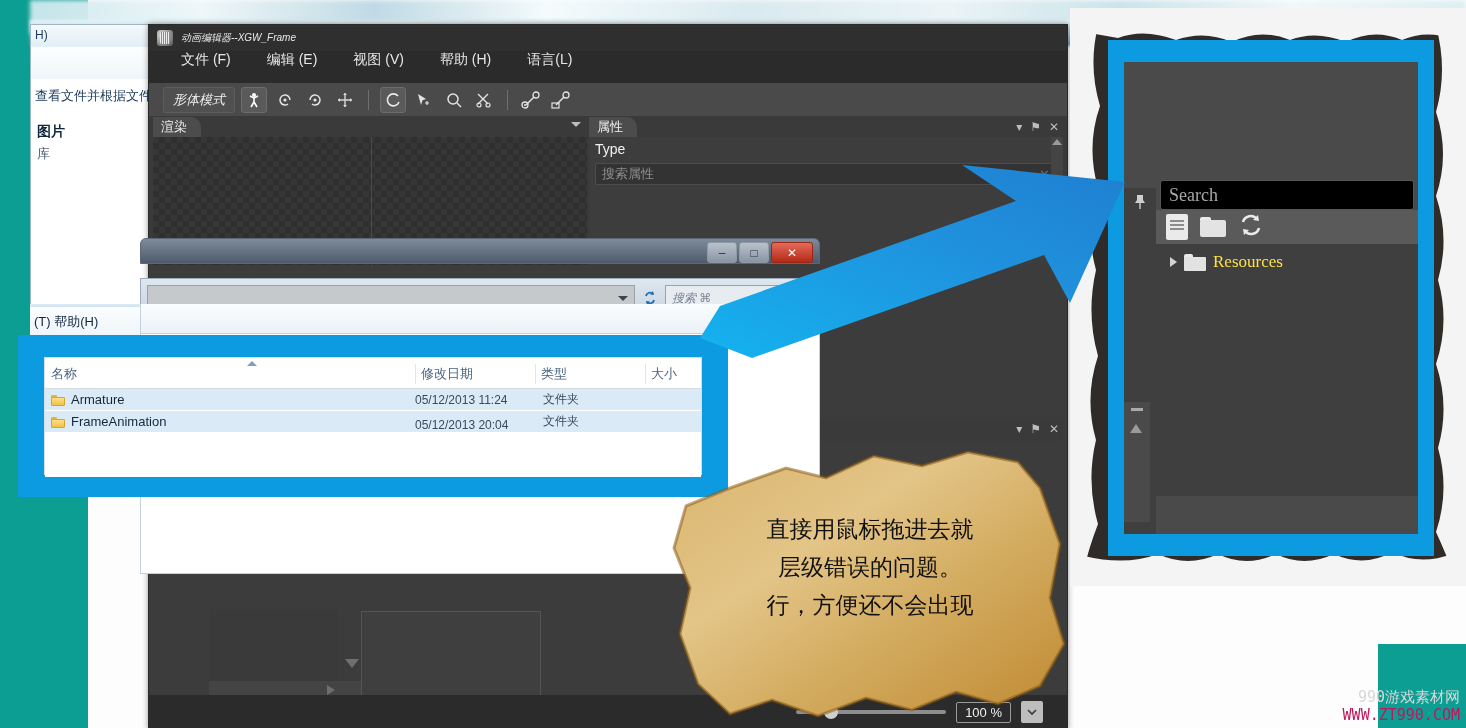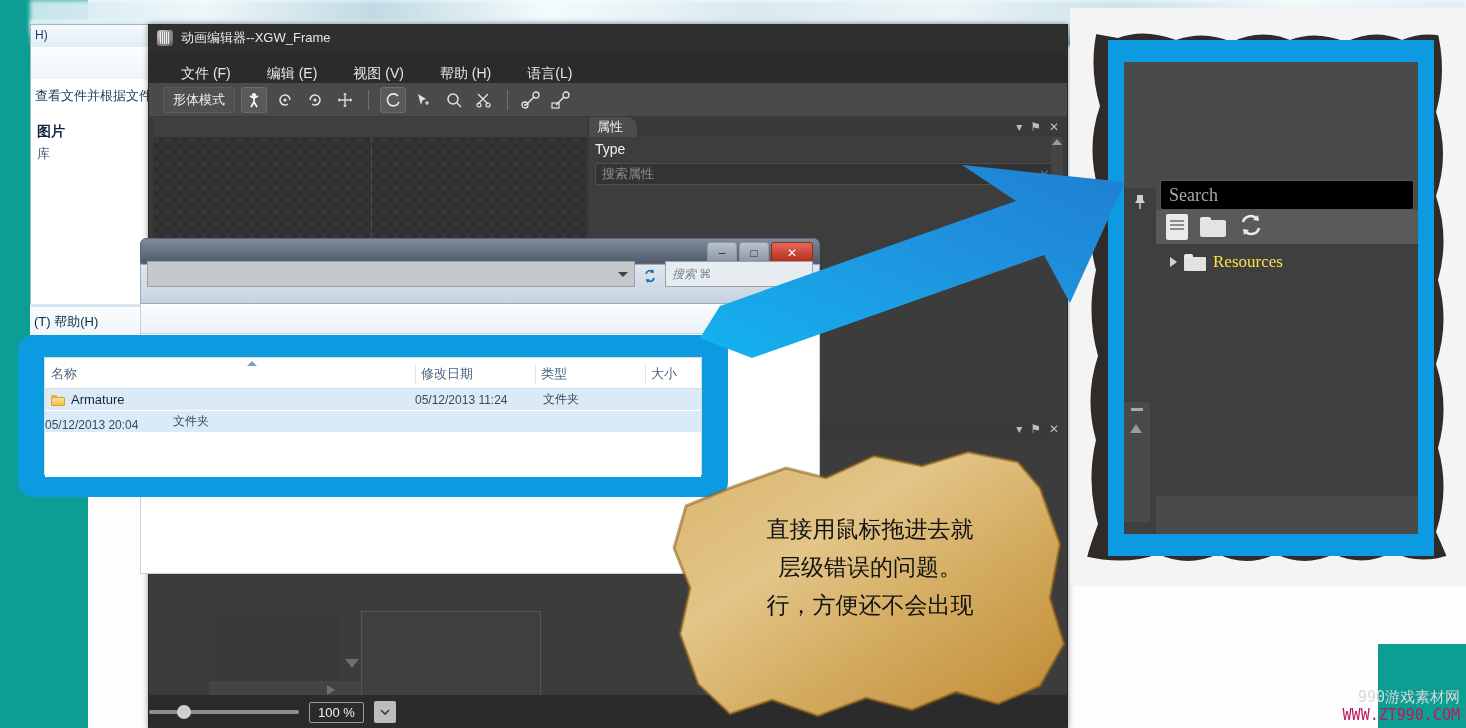--- a/index.html
+++ b/index.html
@@ -28,34 +28,34 @@
   #exp-back .navpane{position:absolute;left:0;top:88px;width:100%;bottom:0;background:#fff;}
 
   #exp-bottombar{left:30px;top:304px;width:690px;height:16px;background:linear-gradient(180deg,#d9ebf7,#bcd9ec);}
   #exp-menu2{left:30px;top:306px;width:690px;height:28px;background:linear-gradient(180deg,#fbfdfe,#eef5fa);border-top:1px solid #d3e2ec;}
 
   
   #editor{left:148px;top:24px;width:918px;height:704px;background:#3a3a3a;
       border:1px solid #2a2a2a;box-shadow:0 0 6px rgba(0,0,0,.4);}
   #editor-title{position:absolute;left:0;top:0;width:100%;height:26px;background:#2f2f2f;
       display:flex;align-items:center;gap:8px;padding-left:8px;box-sizing:border-box;}
-  #editor-title .ttxt{color:#e8e8e8;font-size:13px;}
+  #editor-title .ttxt{color:#e8e8e8;font-size:10px;font-style:italic;}
   .app-logo{width:16px;height:16px;border-radius:3px;
      background:radial-gradient(circle at 30% 30%,#dcdcdc,#7a7a7a 70%,#4a4a4a);
      position:relative;flex:0 0 auto;}
   .app-logo:after{content:"";position:absolute;left:3px;top:2px;width:10px;height:12px;
      background:repeating-linear-gradient(90deg,#f0f0f0 0 1px,#8a8a8a 1px 2px);border-radius:2px;}
 
   #menubar{position:absolute;left:0;top:26px;width:100%;height:32px;background:#2b2b2b;
-      display:flex;align-items:flex-end;padding-left:14px;box-sizing:border-box;}
+      display:flex;align-items:flex-start;padding-left:14px;box-sizing:border-box;}
   #menubar .mi{color:#e6e6e6;font-size:14px;padding:0 18px;cursor:default;}
 
   #toolbar{position:absolute;left:0;top:58px;width:100%;height:34px;background:#4a4a4a;
       display:flex;align-items:center;padding-left:14px;gap:6px;box-sizing:border-box;
-      border-bottom:1px solid #3a3a3a;}
+      border-bottom:1px solid #3a3a3a;font-style:italic;}
   .tb-mode{color:#f0f0f0;font-size:13px;padding:3px 9px;border:1px solid #5d5d5d;border-radius:3px;
       background:#505050;}
   .tb-ic{width:24px;height:24px;display:flex;align-items:center;justify-content:center;color:#e4e4e4;}
   .tb-ic.sel{background:#5a5a5a;border:1px solid #6d6d6d;border-radius:3px;}
   .tb-sep{width:1px;height:20px;background:#6f6f6f;margin:0 5px;}
 
   
   #render-panel{position:absolute;left:4px;top:92px;width:434px;height:148px;background:#3f3f3f;}
   .panel-tabrow{position:relative;height:20px;background:#3a3a3a;}
   .panel-tab{position:absolute;left:0;top:0;height:20px;padding:0 14px 0 8px;
@@ -85,54 +85,54 @@
 
   
   #tl-left{position:absolute;left:60px;top:584px;width:130px;height:72px;background:#3a3a3a;}
   #tl-left-b{position:absolute;left:60px;top:656px;width:190px;height:22px;background:#444;}
   #tl-play{position:absolute;left:178px;top:660px;width:0;height:0;border-left:8px solid #6e6e6e;border-top:5px solid transparent;border-bottom:5px solid transparent;}
   #tl-caret{position:absolute;left:196px;top:634px;width:0;height:0;border-left:7px solid transparent;border-right:7px solid transparent;border-top:9px solid #6e6e6e;}
   #tl-right{position:absolute;left:212px;top:586px;width:178px;height:90px;background:#3f3f3f;border:1px solid #555;}
 
   
   #statusbar{position:absolute;left:0;bottom:0;width:100%;height:34px;background:#2b2b2b;
-      display:flex;align-items:center;gap:10px;padding-right:24px;box-sizing:border-box;}
+      display:flex;align-items:center;justify-content:flex-end;gap:10px;padding-right:24px;box-sizing:border-box;}
   .slider{width:150px;height:4px;background:#8d8d8d;border-radius:2px;position:relative;}
   .slider .knob{position:absolute;left:28px;top:-5px;width:14px;height:14px;border-radius:50%;background:#cfcfcf;}
   .zoombox{border:1px solid #9a9a9a;background:#2b2b2b;color:#f0f0f0;font-size:13px;padding:2px 8px;border-radius:2px;}
   .zoomdrop{width:22px;height:22px;background:#bdbdbd;display:flex;align-items:center;justify-content:center;border-radius:2px;}
 
   
   #fexp{left:30px;top:238px;width:790px;height:110px;}
   #fexp-title{position:absolute;left:110px;top:0;width:680px;height:26px;
       background:linear-gradient(180deg,#7d8b9b,#4f5b6b);
       border-top-left-radius:6px;border-top-right-radius:6px;border:1px solid #5c6877;box-sizing:border-box;}
   .wbtns{position:absolute;right:6px;top:3px;display:flex;gap:2px;}
   .wbtn{width:28px;height:19px;border:1px solid #8e99a6;border-radius:3px;
       background:linear-gradient(180deg,#b9c2cc,#8b95a2);display:flex;align-items:center;justify-content:center;
       color:#263040;font-size:12px;}
   .wbtn.close{width:40px;background:linear-gradient(180deg,#e46a5a,#b52a17);color:#fff;border-color:#9c2414;}
-  #fexp-addr{position:absolute;left:110px;top:26px;width:680px;height:40px;
+  #fexp-addr{position:absolute;left:110px;top:40px;width:680px;height:40px;
       background:linear-gradient(180deg,#dfe7ef,#c6d3df);border:1px solid #9cabbb;box-sizing:border-box;
-      display:flex;align-items:flex-end;padding:16px 6px;gap:4px;}
+      display:flex;align-items:center;padding:16px 6px;gap:4px;}
   .addr-field{flex:1;height:24px;background:#c6c9cc;border:1px solid #9aa2aa;display:flex;align-items:center;
       justify-content:flex-end;padding-right:6px;}
   .addr-caret{width:0;height:0;border-left:5px solid transparent;border-right:5px solid transparent;border-top:5px solid #3b4450;}
   .refresh-ic{width:22px;height:22px;display:flex;align-items:center;justify-content:center;color:#1a6fb5;font-size:15px;font-weight:bold;}
   .srch-field{width:140px;height:24px;background:#e7ecf1;border:1px solid #9aa2aa;display:flex;align-items:center;
       padding-left:6px;color:#7b8794;font-size:12px;font-style:italic;}
   #fexp-toolbar{position:absolute;left:110px;top:66px;width:680px;height:30px;
       background:linear-gradient(180deg,#fbfdfe,#eaf1f7);border:1px solid #c4d2de;border-top:none;box-sizing:border-box;
       display:flex;align-items:center;justify-content:flex-end;padding-right:10px;}
   .help-ic{width:17px;height:17px;border-radius:50%;background:radial-gradient(circle at 35% 30%,#7fb4e8,#14539e);
       color:#fff;font-size:12px;font-weight:bold;display:flex;align-items:center;justify-content:center;border:1px solid #0e3f7a;}
   #fexp-white{position:absolute;left:110px;top:96px;width:680px;height:240px;background:#fff;border:1px solid #c4d2de;border-top:none;box-sizing:border-box;}
 
   
-  #hl-box{left:18px;top:335px;width:710px;height:162px;background:#0c9ae0;border-radius:15px;}
+  #hl-box{left:18px;top:335px;width:710px;height:162px;background:#0c9ae0;}
   #filelist{position:absolute;left:26px;top:22px;width:658px;height:118px;background:#fff;border:1px solid #d7dde3;box-sizing:border-box;}
   .fl-head{display:flex;height:30px;border-bottom:1px solid #d4dbe1;background:#fff;position:relative;}
   .fl-head .th{font-size:13px;color:#4a6480;display:flex;align-items:flex-end;padding:0 0 5px 6px;box-sizing:border-box;}
   .fl-head .sep{position:absolute;top:6px;bottom:4px;width:1px;background:#e1e6ea;}
   .sort-tri{position:absolute;left:202px;top:3px;width:0;height:0;
       border-left:5px solid transparent;border-right:5px solid transparent;border-bottom:5px solid #7e9ec4;}
   .fl-row{display:flex;height:21px;align-items:center;background:#dbeaf7;border-bottom:1px solid #fff;}
   .fl-row .cn{display:flex;align-items:center;gap:6px;font-size:13px;color:#14283c;padding-left:6px;box-sizing:border-box;}
   .fl-row .cd,.fl-row .ct,.fl-row .cs{font-size:12px;color:#3b4a5a;box-sizing:border-box;}
   .folder-ic{width:14px;height:12px;position:relative;flex:0 0 auto;}
@@ -294,20 +294,24 @@
           <circle cx="15" cy="4" r="3" stroke="#e4e4e4" stroke-width="1.3" fill="none"></circle>
           <path d="M13 6L5 14" stroke="#e4e4e4" stroke-width="1.5"></path>
           <rect x="1" y="12" width="7" height="5" stroke="#e4e4e4" stroke-width="1.2" fill="none"></rect>
         </svg>
     </span>
   </div>
 
   <div id="editor-body"></div>
 
   <div id="render-panel">
+    <div class="panel-tabrow">
+      <span class="panel-tab">渲染</span>
+      <span class="panel-caret"></span>
+    </div>
     <div class="checker" style="position:absolute;left:0;top:20px;right:0;bottom:0;">
       <div style="position:absolute;left:218px;top:0;bottom:0;width:1px;background:#4a4a4a;"></div>
     </div>
   </div>
 
   <div id="props-panel">
     <div class="panel-tabrow">
       <span class="panel-tab">属性</span>
       <span class="pbtns">
         <span>▾</span>
@@ -394,20 +398,24 @@
     <div class="fl-row">
       <span class="cn" style="width:370px;">
         <span class="folder-ic"></span>
         <span>Armature</span>
       </span>
       <span class="cd" style="width:120px;">05/12/2013 11:24</span>
       <span class="ct" style="width:110px;padding-left:8px;">文件夹</span>
       <span class="cs" style="width:56px;"></span>
     </div>
     <div class="fl-row">
+      <span class="cn" style="width:370px;">
+        <span class="folder-ic"></span>
+        <span>FrameAnimation</span>
+      </span>
       <span class="cd" style="width:120px;margin-top:6px;">05/12/2013 20:04</span>
       <span class="ct" style="width:110px;padding-left:8px;">文件夹</span>
       <span class="cs" style="width:56px;"></span>
     </div>
     <div class="fl-empty"></div>
   </div>
 </div>
 
 <div class="abs" id="inset">
   <div id="torn"></div>

